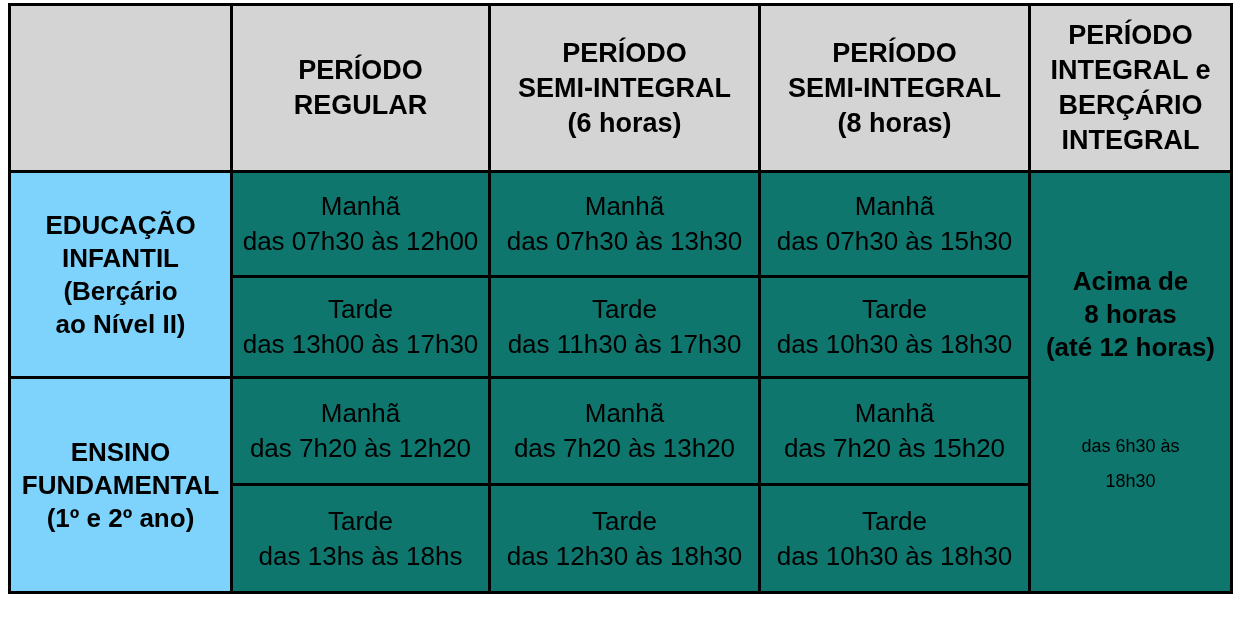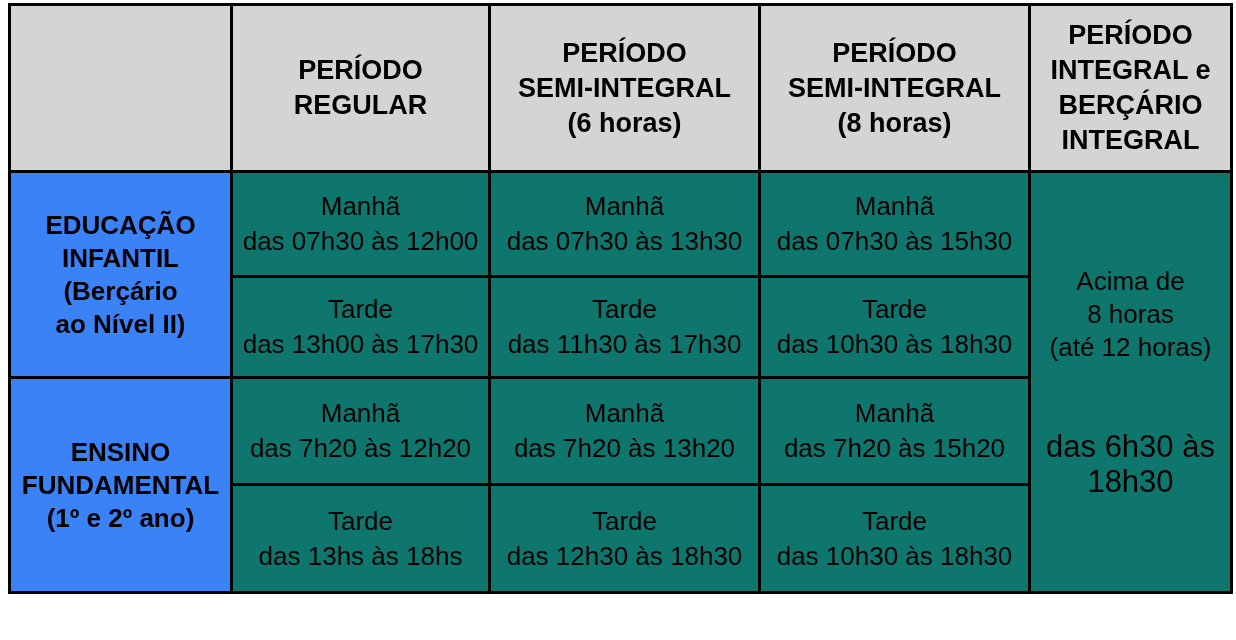--- a/index.html
+++ b/index.html
@@ -43,36 +43,36 @@
   .schedule tbody td {
     font-weight: normal;
     font-size: 26px;
     line-height: 35px;
     background: #0f766e;
   }
   .schedule tbody th.rowlabel {
     font-weight: bold;
     font-size: 26px;
     line-height: 33px;
-    background: #3b82f6;
+    background: #7dd3fc;
   }
   tr.body-row-1 { height: 105px; }
   tr.body-row-2 { height: 101px; }
   tr.body-row-3 { height: 107px; }
   tr.body-row-4 { height: 108px; }
   td.integral-cell { vertical-align: middle; }
   .integral-bold {
-    font-weight: normal;
+    font-weight: bold;
     font-size: 26px;
     line-height: 33px;
     white-space: pre-line;
   }
   .integral-time {
     font-weight: normal;
-    font-size: 31px;
+    font-size: 18px;
     line-height: 35px;
     white-space: pre-line;
     margin-top: 30px;
   }
 </style>
 </head>
 <body>
 
 <div class="page">
   <table class="schedule">

